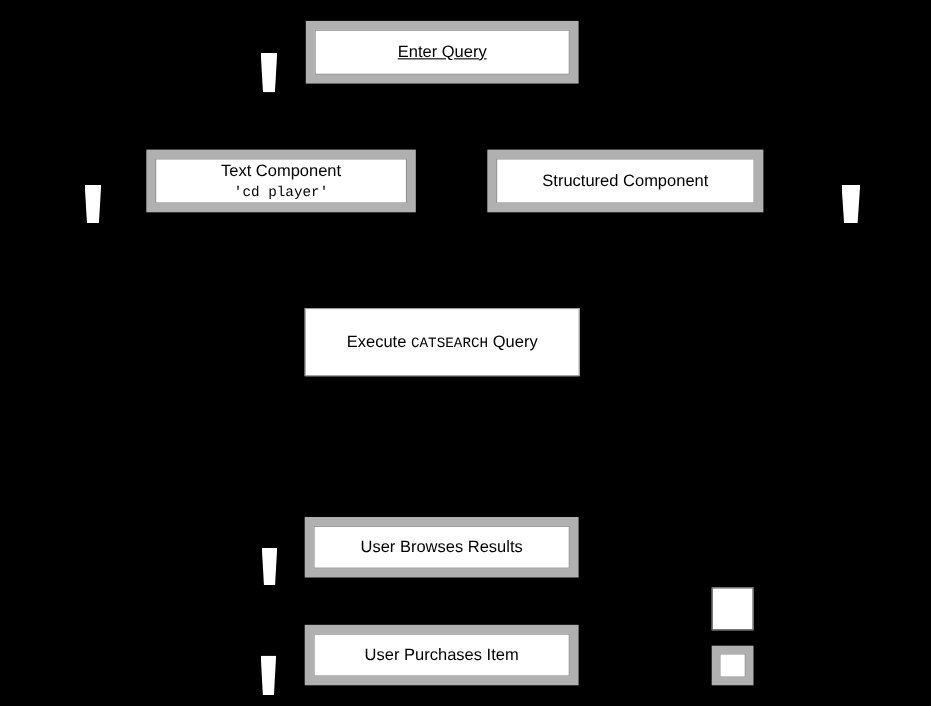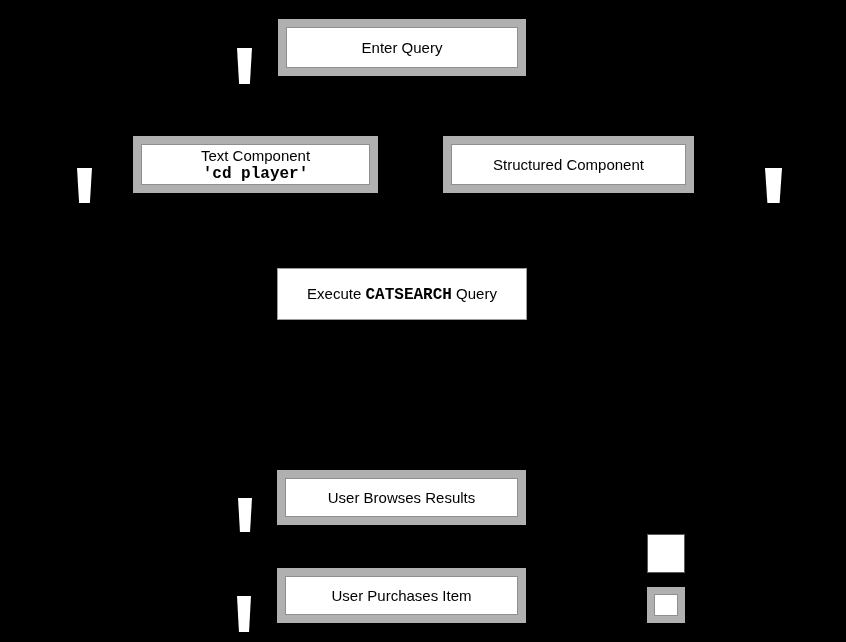--- a/index.html
+++ b/index.html
@@ -47,22 +47,22 @@
     justify-content: center;
     text-align: center;
   }
   .label {
     font-size: 15px;
     line-height: 19px;
     white-space: nowrap;
   }
   .code {
     font-family: "Liberation Mono", "DejaVu Sans Mono", monospace;
-    font-weight: bold;
-    font-size: 16px;
+    font-weight: normal;
+    font-size: 13px;
     line-height: 19px;
     white-space: pre;
   }
   
   .arrow-shaft {
     position: absolute;
     background: #ffffff;
     clip-path: polygon(0% 0%, 100% 0%, 86% 100%, 14% 100%);
   }
   
@@ -84,40 +84,40 @@
     background: #ffffff;
     border: 1px solid #8f8f8f;
     box-sizing: border-box;
   }
 </style>
 </head>
 <body>
 
 <div class="stage">
 
-  <div class="framed" style="left:278px; top:19px; width:248px; height:57px;">
+  <div class="framed" style="left:278px; top:19px; width:248px; height:57px;text-decoration:underline;">
     <div class="panel">
       <span class="label">Enter Query</span>
     </div>
   </div>
 
   <div class="framed" style="left:117px; top:136px; width:245px; height:57px;margin-left:16px;">
     <div class="panel">
       <span class="label">Text Component</span>
       <span class="code">'cd player'</span>
     </div>
   </div>
 
   <div class="framed" style="left:443px; top:136px; width:251px; height:57px;">
     <div class="panel">
       <span class="label">Structured Component</span>
     </div>
   </div>
 
-  <div class="plain" style="left:277px; top:268px; width:250px; height:52px;">
+  <div class="plain" style="left:277px; top:280px; width:250px; height:62px;">
     <span class="label"><span>Execute </span><span class="code">CATSEARCH</span><span> Query</span></span>
   </div>
 
 
   <div class="framed" style="left:277px; top:568px; width:249px; height:55px;">
     <div class="panel">
       <span class="label">User Purchases Item</span>
     </div>
   </div>
 

